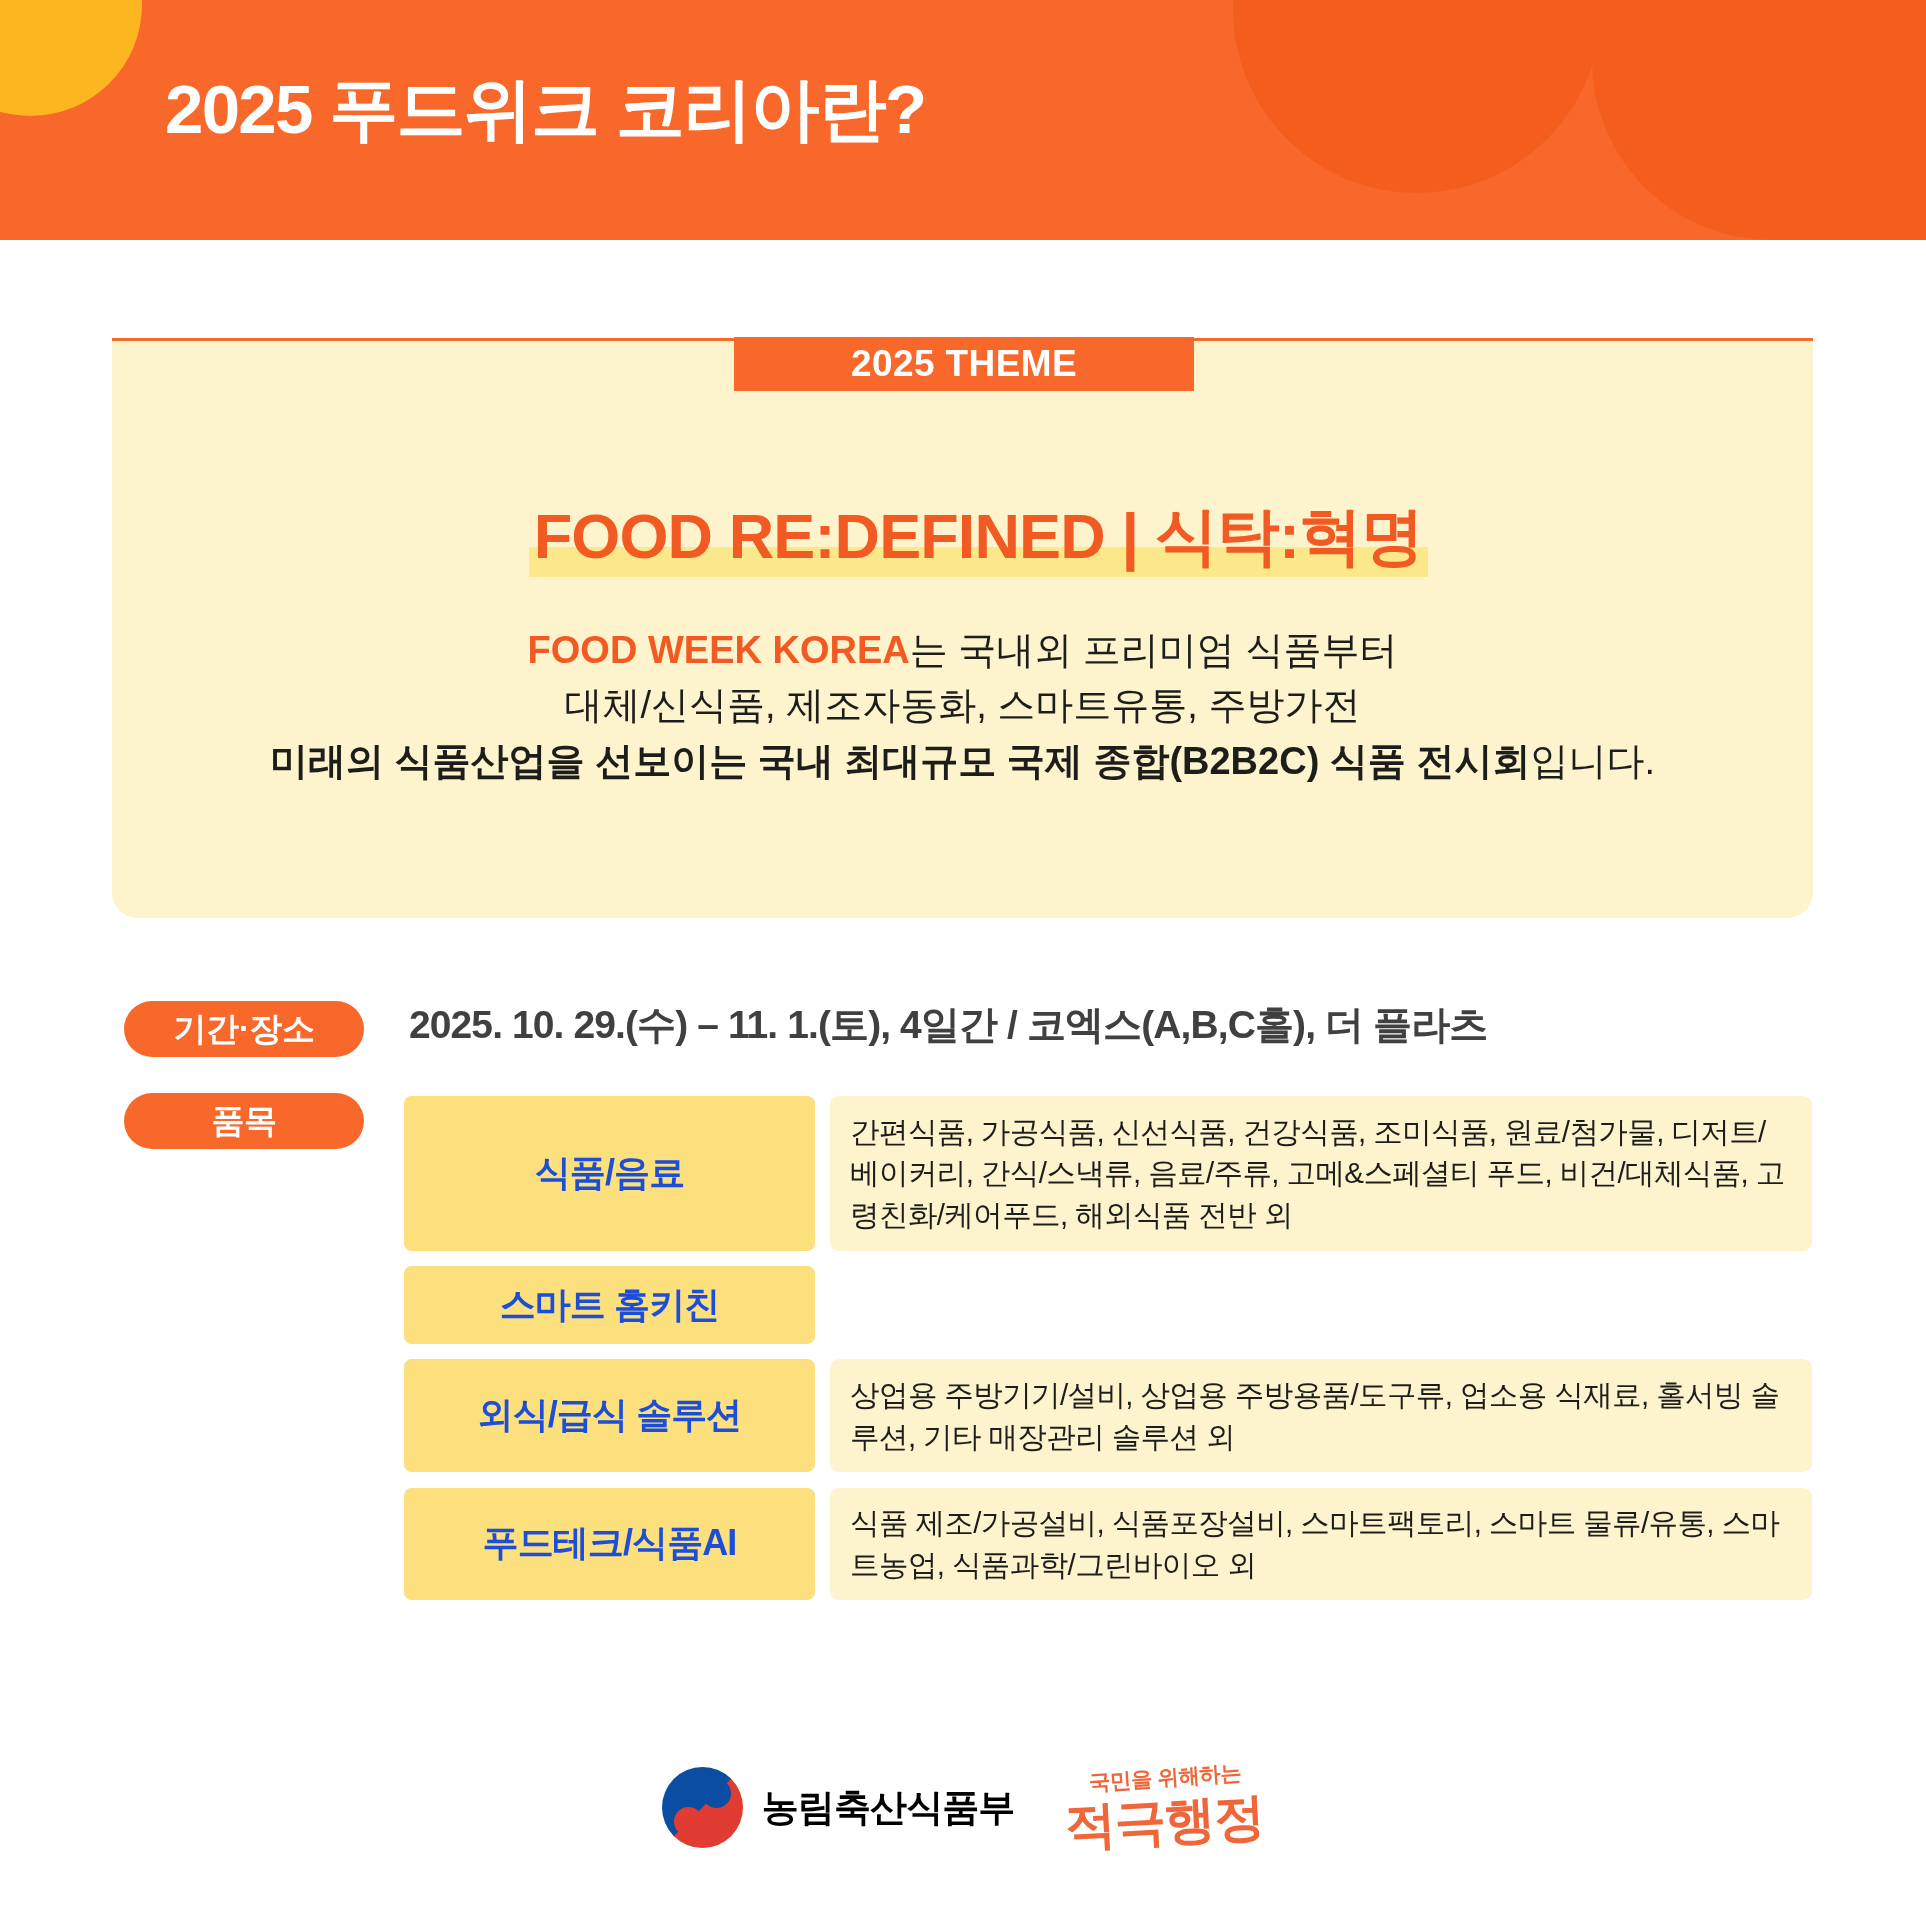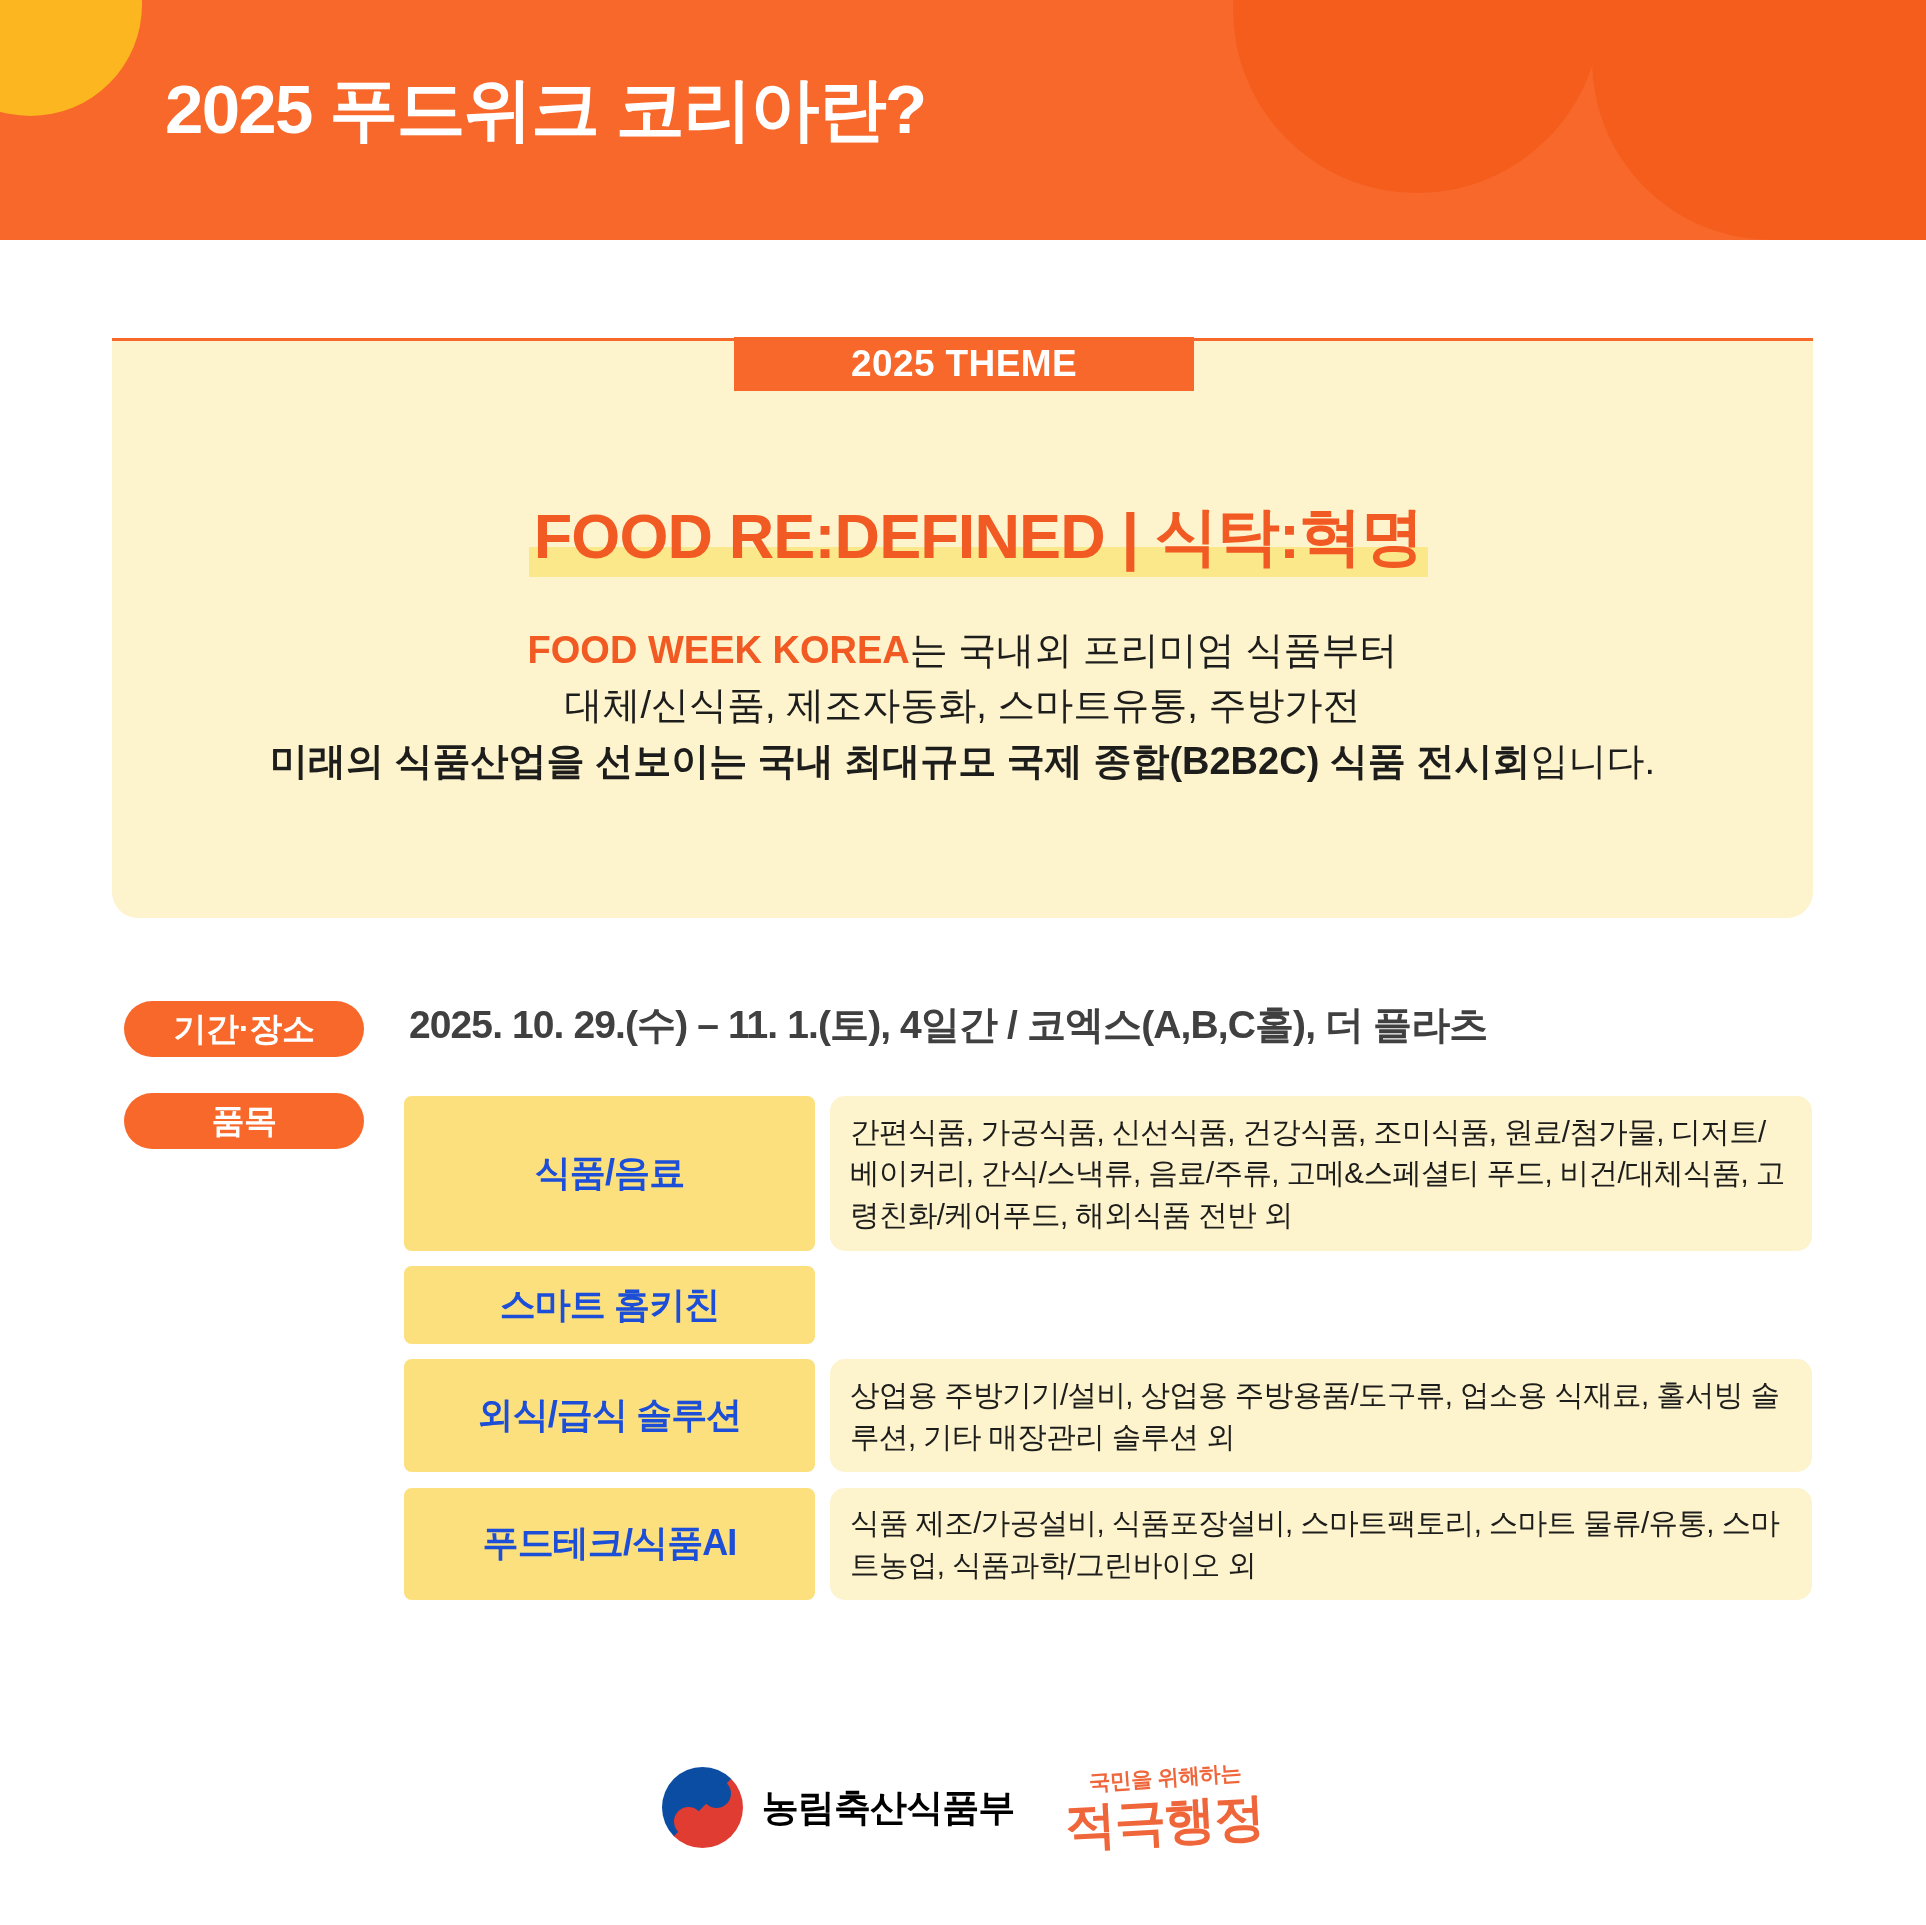--- a/index.html
+++ b/index.html
@@ -188,21 +188,21 @@
     font-size: 36px;
     font-weight: bold;
     color: #1d4ed8;
     letter-spacing: -0.9px;
     padding: 14.5px 4.3px;
   }
   .cat-desc {
     flex: 1;
     margin-left: 15.4px;
     background: #fdf3cd;
-    border-radius: 15px;
+    border-radius: 9px;
     display: flex;
     align-items: center;
     padding: 14.5px 19.7px;
     font-size: 29.5px;
     line-height: 1.42;
     color: #1d1d1b;
     letter-spacing: -0.6px;
   }
 
   

